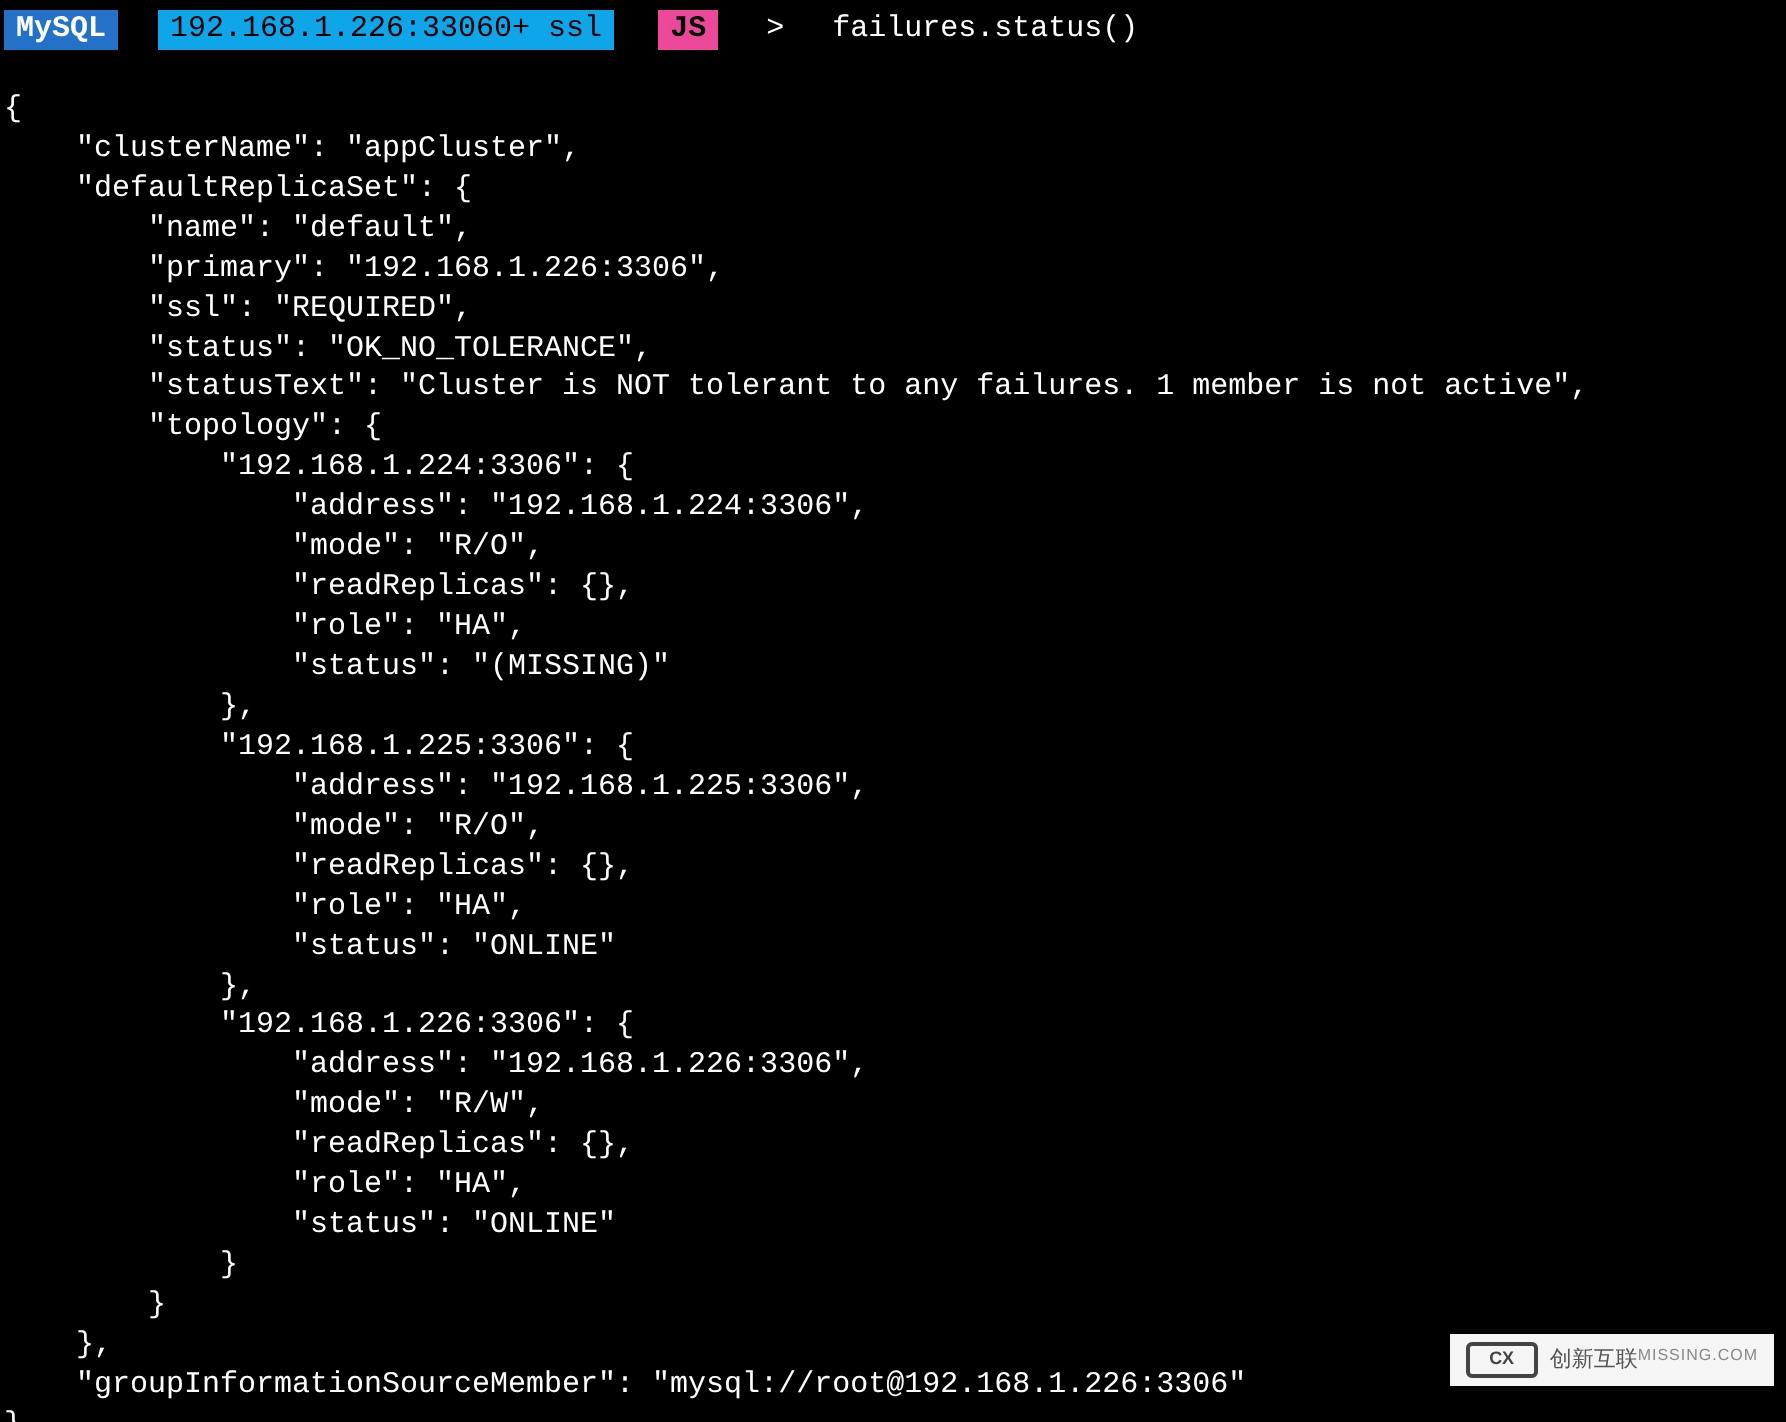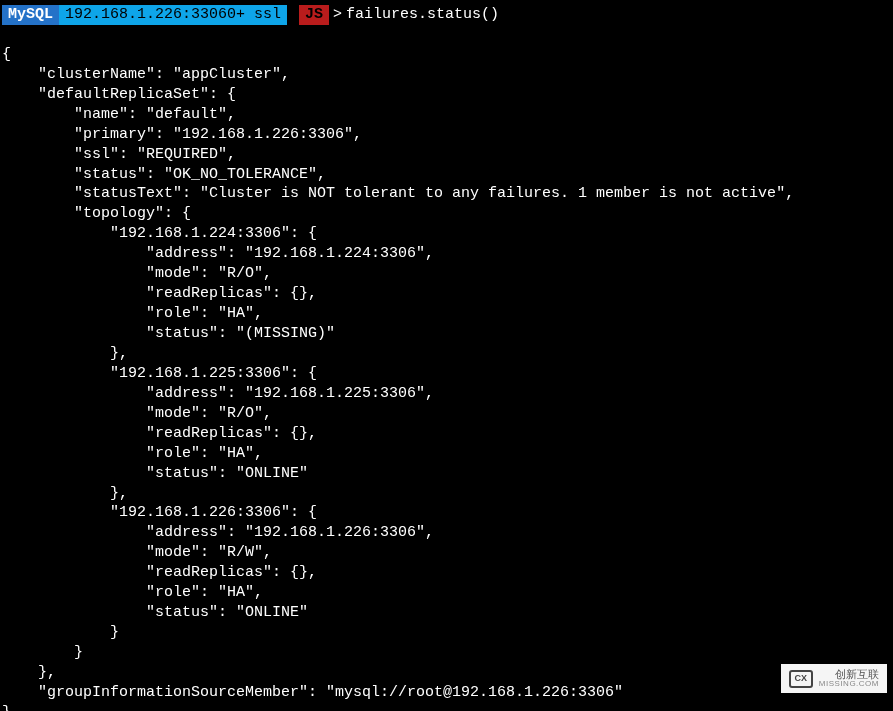--- a/index.html
+++ b/index.html
@@ -19,38 +19,39 @@
       position: relative;
     }
     .terminal {
       padding: 5px 0;
     }
     .prompt-line {
       display: flex;
       align-items: center;
       flex-wrap: nowrap;
       padding-left: 2px;
+      gap: 20px;
     }
     .badge-mysql {
       background: #2472c8;
       color: #ffffff;
       padding: 0 6px;
       font-weight: bold;
     }
     .host-info {
       background: #0ea5e9;
       color: #000000;
       padding: 0 6px;
     }
     .badge-js {
-      background: #b91c1c;
+      background: #ec4899;
       color: #000000;
       padding: 0 6px;
       font-weight: bold;
-      margin-left: 12px;
+      margin-left: 2px;
     }
     .prompt-arrow {
       color: #ffffff;
       padding: 0 4px;
     }
     .command {
       color: #ffffff;
     }
     .output {
       white-space: pre;
@@ -64,34 +65,33 @@
       background: #f5f5f5;
       color: #555;
       font-size: 11px;
       padding: 4px 8px;
       display: flex;
       align-items: center;
       gap: 6px;
       font-family: Arial, sans-serif;
     }
     .watermark-logo {
-      width: 24px;
+      width: 36px;
       height: 18px;
       border: 2px solid #444;
       border-radius: 3px;
       display: flex;
       align-items: center;
       justify-content: center;
       font-weight: bold;
       font-size: 9px;
       color: #444;
     }
     .watermark-text {
       display: flex;
-      flex-direction: column;
       line-height: 1.1;
       text-align: right;
     }
     .watermark-sub {
       font-size: 8px;
       letter-spacing: 0.5px;
       color: #888;
     }
   </style>
 </head>

